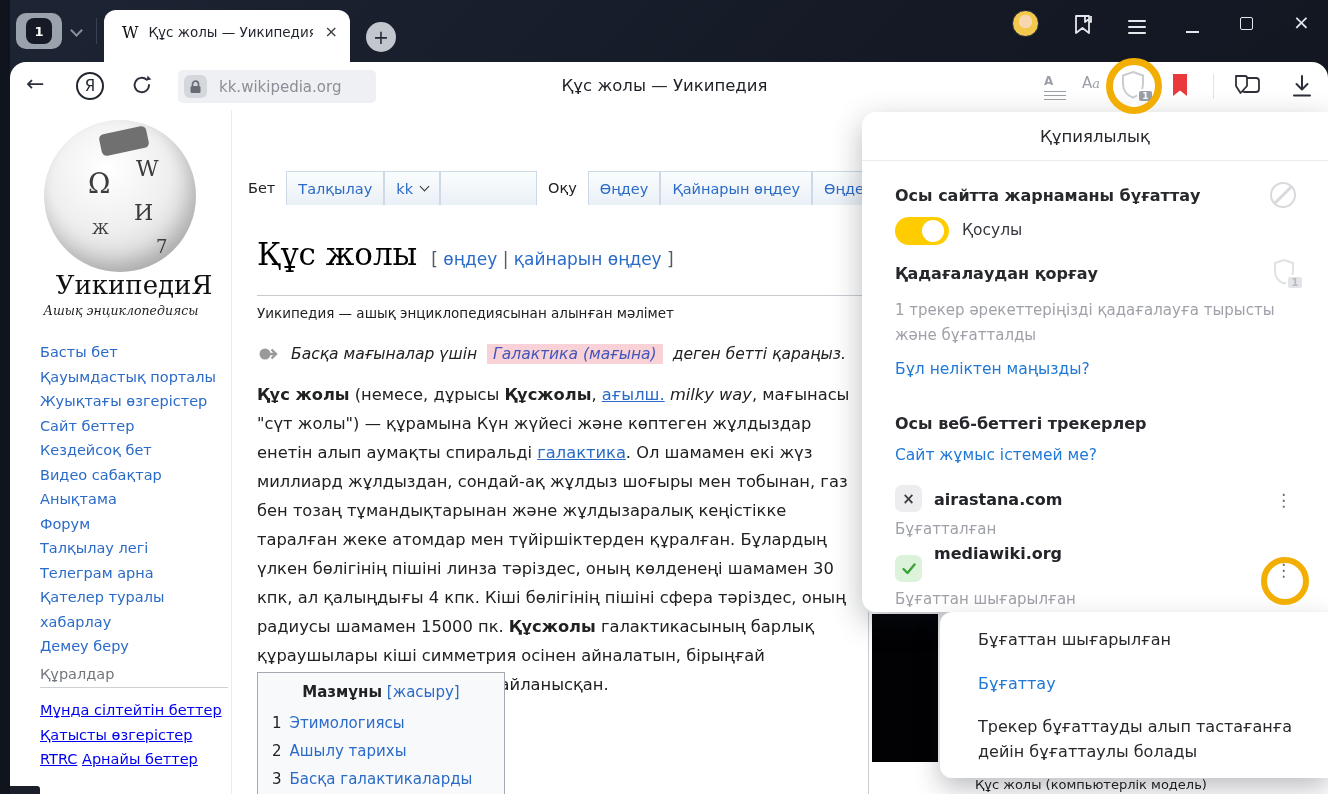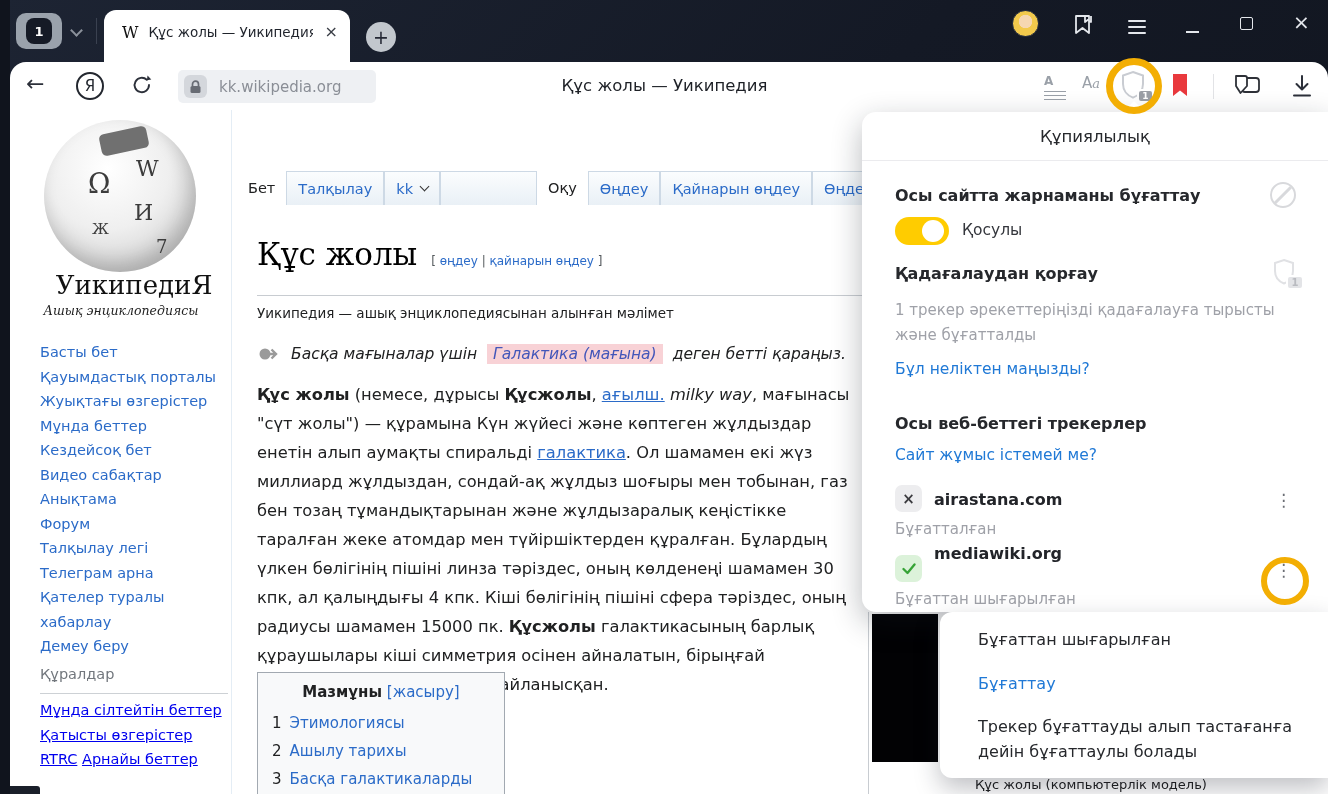--- a/index.html
+++ b/index.html
@@ -71,36 +71,36 @@
   .globe span{position:absolute;color:#3c3c3c;font-family:"DejaVu Serif",serif;}
   .puzzpiece{left:100px;top:130px;width:48px;height:22px;background:#707070;border-radius:5px;
              transform:rotate(-12deg);}
   .wordmark{left:10px;top:270px;width:248px;text-align:center;font-family:"DejaVu Serif","Liberation Serif",serif;
             font-size:26px;color:#111;}
   .tagline{left:10px;top:303px;width:222px;text-align:center;font-family:"DejaVu Serif",serif;
            font-style:italic;font-size:12.5px;color:#222;}
   .sidenav{left:40px;top:340px;width:186px;font-size:14.5px;line-height:24.5px;}
   .sidenav a,.wl{color:#2b6bc8;text-decoration:none;display:block;}
   .toolshead{left:40px;top:666px;width:188px;color:#72777d;font-size:14.5px;
-             border-bottom:1px solid #cdd1d5;padding-bottom:11px;}
+             border-bottom:1px solid #cdd1d5;padding-bottom:5px;}
   .toolsnav{left:40px;top:698px;width:188px;font-size:14.5px;line-height:24.5px;}
 
   .wtabs{left:237px;top:171px;height:34px;display:flex;align-items:stretch;}
   .wtab{display:flex;align-items:center;padding:0 11px;font-size:14.5px;color:#2b6bc8;
         background:linear-gradient(180deg,#fbfdfe,#e9f0f6);border:1px solid #cdd9e5;border-bottom:none;}
   .wtab.bare{background:#fff;border:none;color:#202122;}
   .wtab .chev2{width:7px;height:7px;border-right:1.8px solid #333;border-bottom:1.8px solid #333;
                transform:rotate(45deg);margin-left:8px;margin-top:-4px;}
   .spacer-tab{width:97px;}
   .lasttab{max-width:54px;overflow:hidden;white-space:nowrap;}
 
   .wtitle{left:257px;top:236px;display:flex;align-items:baseline;gap:14px;}
   .wtitle h1{margin:0;font-family:"DejaVu Serif","Liberation Serif",serif;font-weight:normal;
              font-size:31px;color:#000;}
-  .editlinks{font-size:12px;color:#54595d;}
+  .editlinks{font-size:17px;color:#54595d;}
   .editlinks a{color:#2b6bc8;text-decoration:none;}
   .titlehr{left:257px;top:295px;width:606px;height:1px;background:#c8ccd1;}
   .subtitle{left:257px;top:305px;font-size:13.5px;color:#202122;}
   .hatnote{left:259px;top:344px;display:flex;align-items:center;gap:10px;font-style:italic;
            font-size:15.5px;color:#202122;}
   .hatlink{background:#f8d2d6;color:#4356b9;padding:1px 6px;text-decoration:none;}
   .para{left:257px;top:380px;width:606px;font-size:16.3px;line-height:29px;color:#202122;}
   .para b{font-weight:bold;}
   .para .lnk{color:#2b6bc8;}
   .toc{left:257px;top:672px;width:248px;background:#f8f9fa;border:1px solid #a2a9b1;padding:10px 14px;}
@@ -246,21 +246,21 @@
     <span style="left:48px;top:100px;font-size:15px;">Ж</span>
   </div>
   <div class="abs puzzpiece"></div>
   <div class="abs wordmark">УикипедиЯ</div>
   <div class="abs tagline">Ашық энциклопедиясы</div>
 
   <nav class="abs sidenav">
     <a href="#">Басты бет</a>
     <a href="#">Қауымдастық порталы</a>
     <a href="#">Жуықтағы өзгерістер</a>
-    <a href="#">Мұнда беттер</a>
+    <a href="#">Сайт беттер</a>
     <a href="#">Кездейсоқ бет</a>
     <a href="#">Видео сабақтар</a>
     <a href="#">Анықтама</a>
     <a href="#">Форум</a>
     <a href="#">Талқылау легі</a>
     <a href="#">Телеграм арна</a>
     <a href="#">Қателер туралы хабарлау</a>
     <a href="#">Демеу беру</a>
   </nav>
   <div class="abs toolshead">Құралдар</div>

